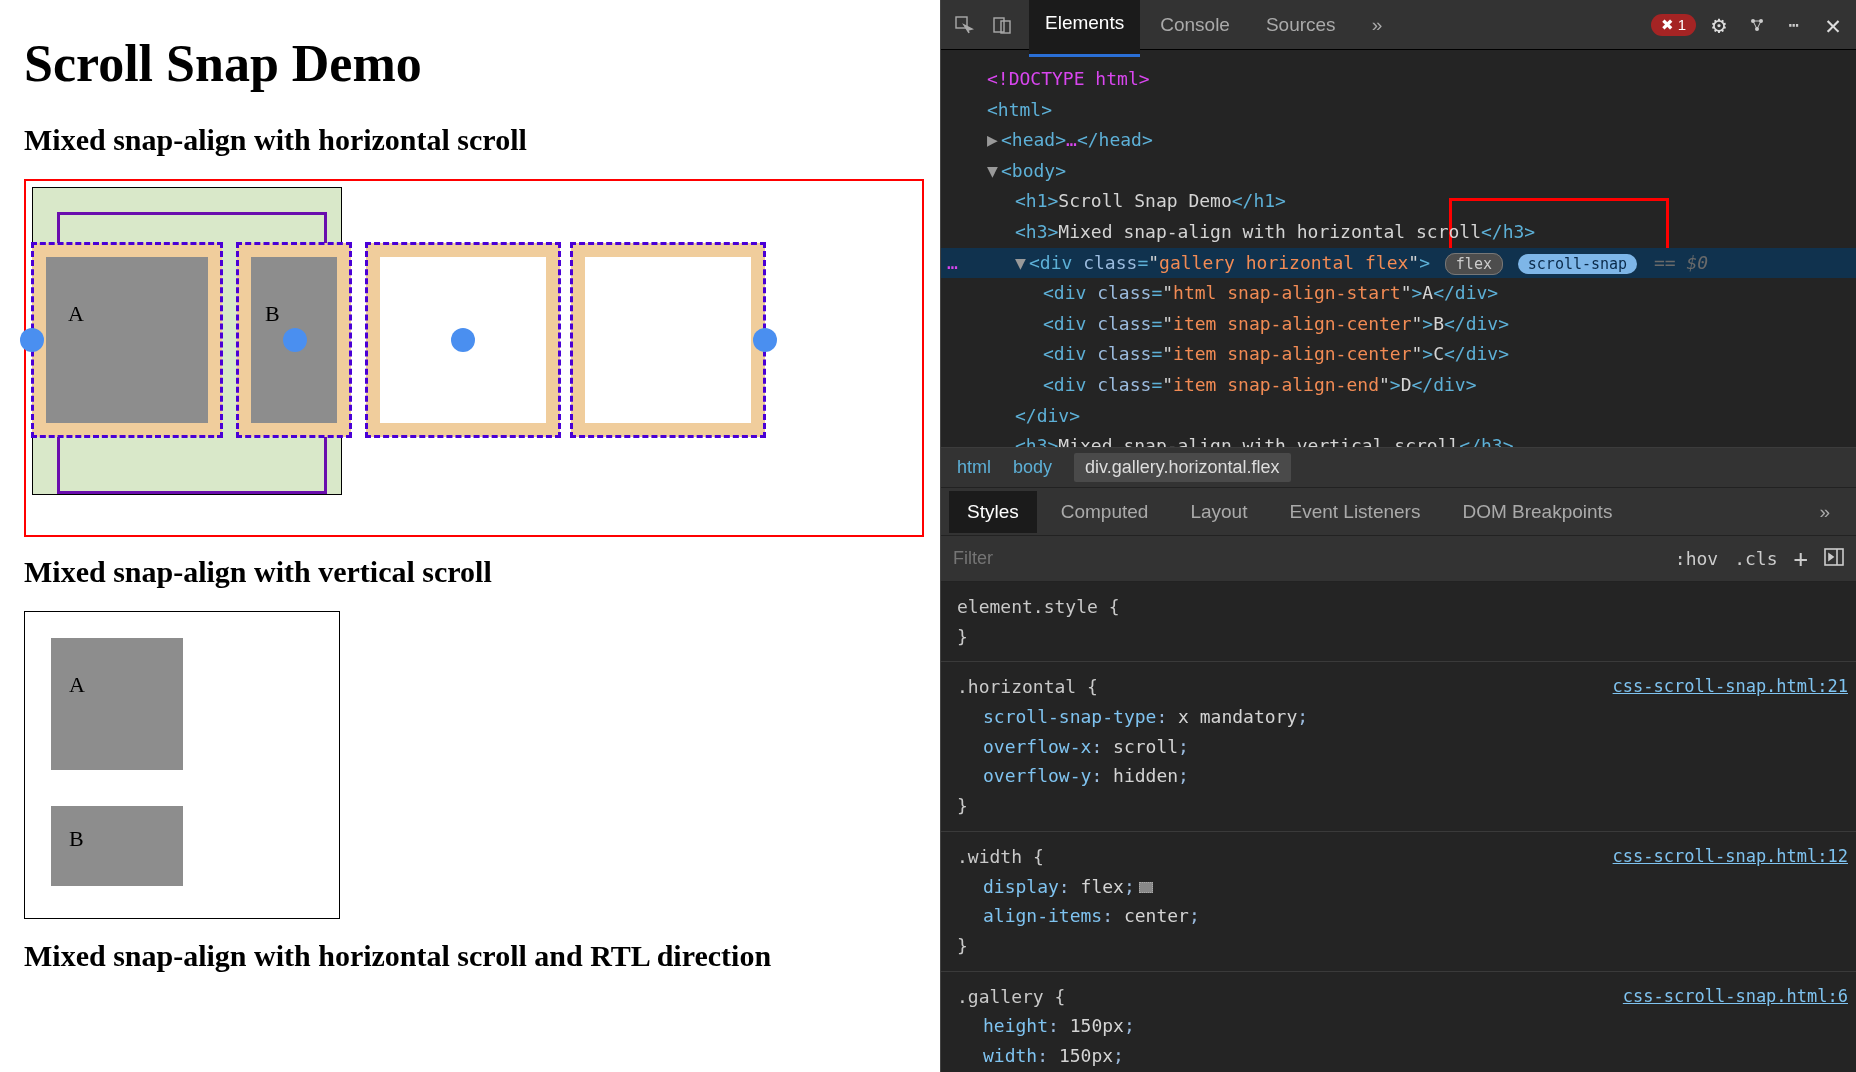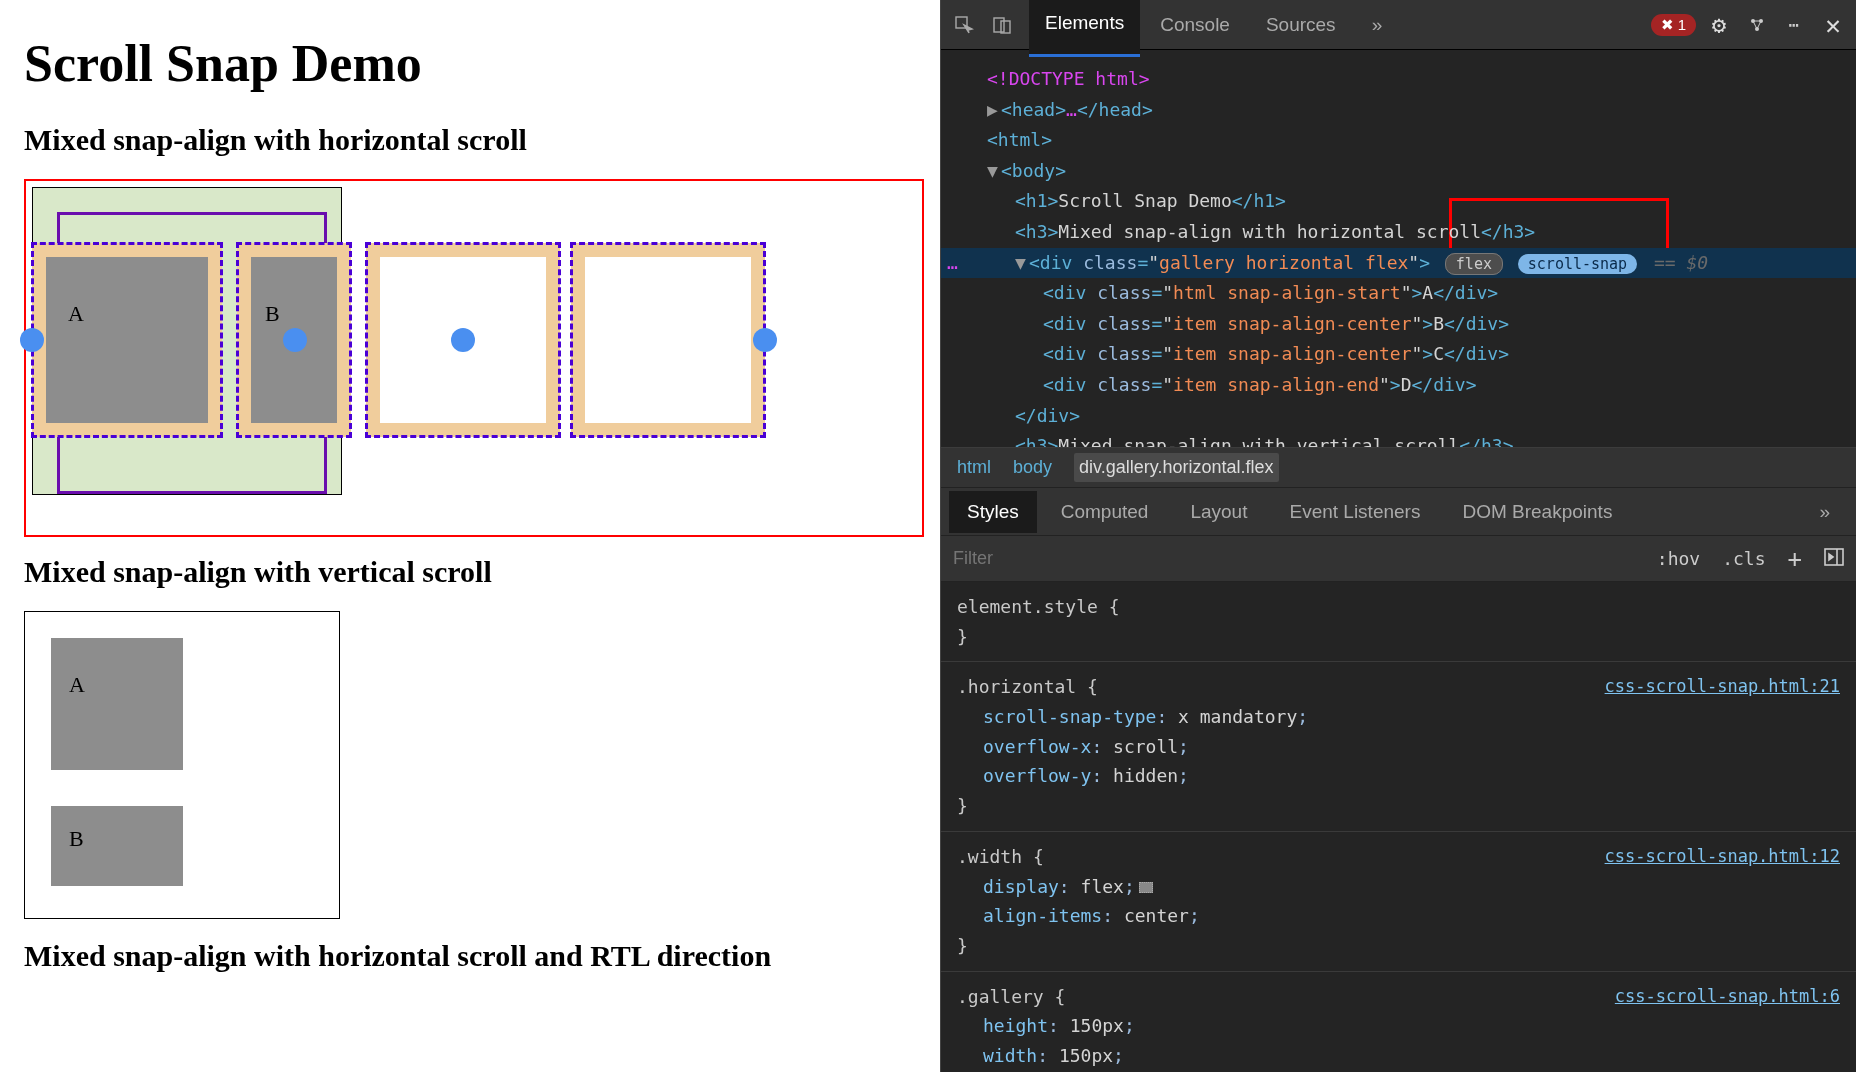--- a/index.html
+++ b/index.html
@@ -246,21 +246,21 @@
     padding: 0 16px;
     gap: 22px;
     font-family: "Helvetica Neue", Arial, sans-serif;
     font-size: 18px;
     border-bottom: 1px solid #222;
   }
   .breadcrumb span { color: #5db0d7; cursor: pointer; }
   .breadcrumb span.active {
     background: #4a4a4a;
     color: #ddd;
-    padding: 4px 5px;
+    padding: 4px 11px;
     border-radius: 2px;
   }
   
   .sub-tabs {
     height: 48px;
     background: #333;
     display: flex;
     align-items: center;
     padding: 0 8px;
     gap: 6px;
@@ -281,41 +281,41 @@
     font-family: "Helvetica Neue", Arial, sans-serif;
   }
   .filter-input {
     flex: 1;
     background: transparent;
     border: none;
     color: #aaa;
     font-size: 18px;
     outline: none;
   }
-  .filter-ctrl { color: #ccc; margin-left: 22px; font-size: 18px; cursor: pointer; font-family: Menlo, monospace; }
+  .filter-ctrl { color: #ccc; margin-left: 16px; font-size: 18px; cursor: pointer; font-family: Menlo, monospace; }
   
   .rules {
     flex: 1;
     overflow: hidden;
     font-size: 18px;
     line-height: 1.65;
   }
   .rule {
     padding: 10px 16px;
     border-bottom: 1px solid #3a3a3a;
     position: relative;
   }
   .selector { color: #c9c9c9; }
   .brace { color: #c9c9c9; }
   .prop { color: #9bbbde; padding-left: 26px; display:block; }
   .prop .pname { color: #7fc3f0; text-align: right; }
   .prop .pval { color: #d4d4d4; }
   .link {
     position: absolute;
-    right: 16px;
+    right: 8px;
     top: 10px;
     color: #7fc3f0;
     text-decoration: underline;
     font-size: 17px;
     cursor: pointer;
   }
   .swatch {
     display: inline-block;
     width: 14px;
     height: 11px;
@@ -415,22 +415,22 @@
         </svg>
     </div>
     <div class="icon-btn" style="color:#ccc;letter-spacing:2px;">⋯</div>
     <div class="icon-btn" style="font-size:26px;color:#ddd;">✕</div>
   </div>
 
   <div class="dom-tree">
     <div class="red-annot" style="top:148px; left:508px; width:220px; height:68px;"></div>
 
     <div class="line i1"><span class="t-grey">&lt;!DOCTYPE html&gt;</span></div>
+    <div class="line i1"><span class="t-tag">&lt;<span>html</span>&gt;</span></div>
     <div class="line i1"><span class="tri">▶</span><span class="t-tag">&lt;<span>head</span>&gt;</span><span class="t-grey">…</span><span class="t-tag">&lt;<span>/head</span>&gt;</span></div>
-    <div class="line i1"><span class="t-tag">&lt;<span>html</span>&gt;</span></div>
     <div class="line i1"><span class="tri">▼</span><span class="t-tag">&lt;<span>body</span>&gt;</span></div>
     <div class="line i2"><span class="t-tag">&lt;h1&gt;</span><span class="t-text">Scroll Snap Demo</span><span class="t-tag">&lt;/h1&gt;</span></div>
     <div class="line i2"><span class="t-tag">&lt;h3&gt;</span><span class="t-text">Mixed snap-align with horizontal scroll</span><span class="t-tag">&lt;/h3&gt;</span></div>
 
     <div class="line sel-line" style="position:relative;">
       <span class="t-grey" style="position:absolute;left:6px;">…</span>
       <span style="padding-left:46px;"><span class="tri">▼</span><span class="t-tag">&lt;div </span><span class="t-attr">class</span><span class="t-tag">=</span>"<span class="t-val">gallery horizontal flex</span>"<span class="t-tag">&gt;</span>
       <span class="pill flex">flex</span>
       <span class="pill snap">scroll-snap</span>
       <span class="suffix-grey">== $0</span></span>

